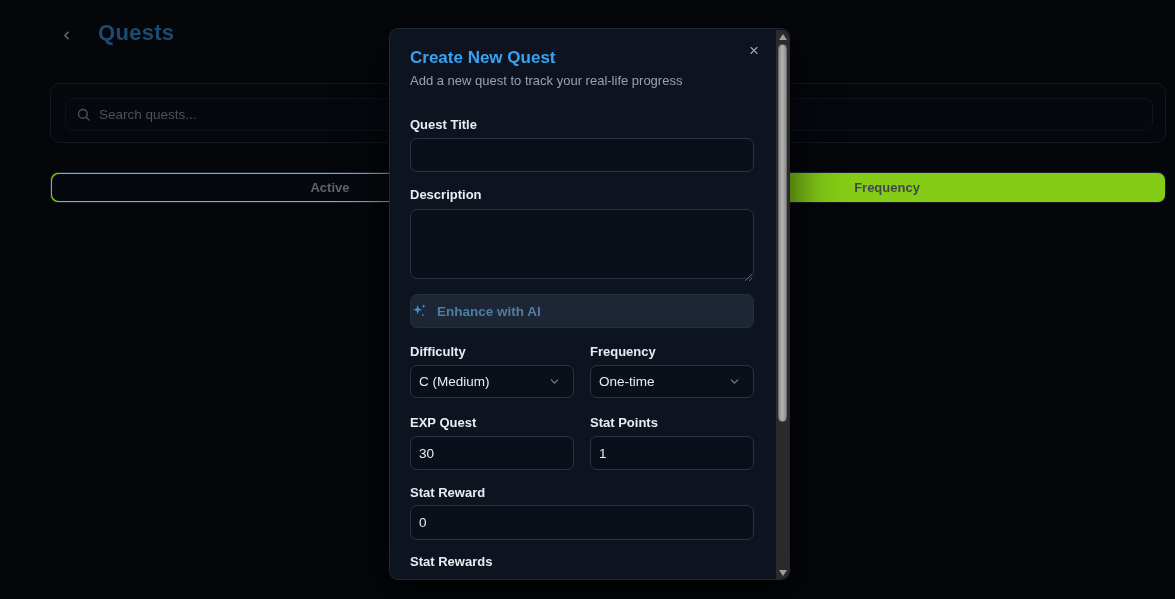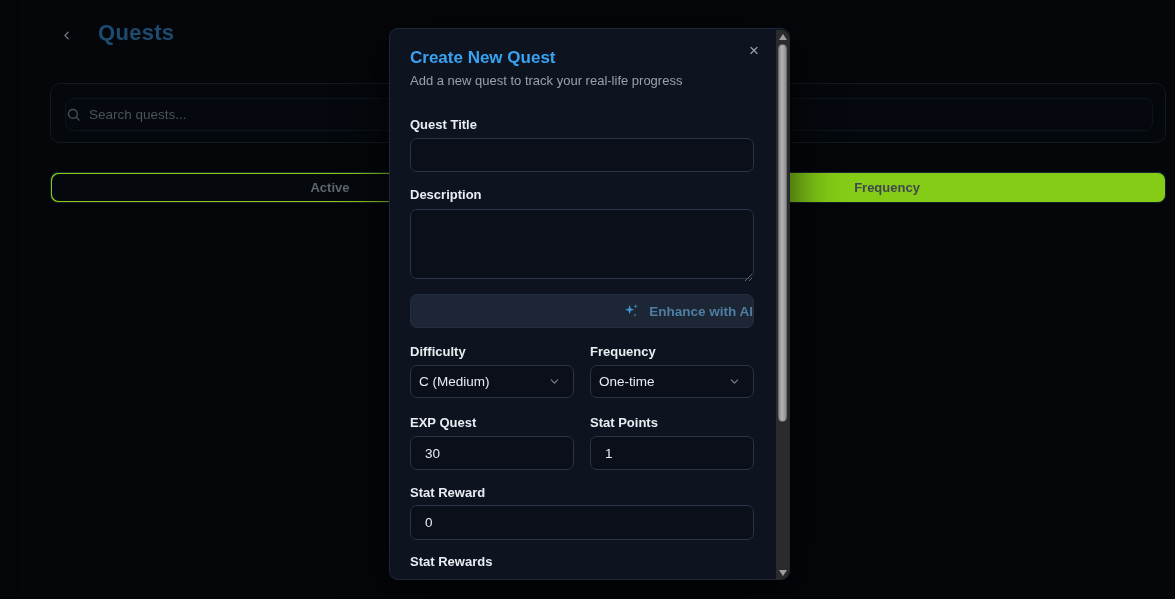--- a/index.html
+++ b/index.html
@@ -14,21 +14,21 @@
     display:flex; align-items:center; justify-content:center; background:none; border:none; cursor:pointer; }
   .back-button svg { stroke:#6e757d; }
 
   .page-title { position:absolute; left:78px; top:20px; font-size:22px; font-weight:bold;
     color:#1d4b70; letter-spacing:.3px; }
 
   .search-card { position:absolute; left:30px; top:83px; width:1116px; height:60px;
     border:1px solid #121923; border-radius:10px; background:#04070c; }
   .search-box { position:absolute; left:14px; top:14px; width:1088px; height:33px;
     border:1px solid #0e141c; border-radius:8px; background:#05080e;
-    display:flex; align-items:center; padding:0 0; }
+    display:flex; align-items:center; padding:0 10px; }
   .search-box svg { stroke:#4b525c; flex:0 0 auto; margin-right:8px; }
   .search-box input { flex:1; background:transparent; border:none; outline:none;
     color:#9aa3ad; font-size:13.5px; font-family:inherit; }
   .search-box input::placeholder { color:#4b525c; }
 
   .tab-list { position:absolute; left:30px; top:172px; width:1116px; height:31px;
     border:1px solid #161e2a; border-top-color:#1c2734; border-radius:8px; background:#84cc16;
     display:flex; }
   .tab { flex:1; display:flex; align-items:center; justify-content:center;
     font-size:13px; font-weight:bold; cursor:pointer; border:none; background:none; font-family:inherit; }
@@ -43,31 +43,31 @@
   .modal-title { position:absolute; left:20px; top:19px; font-size:17px; font-weight:bold; color:#38a2f3; }
   .modal-subtitle { position:absolute; left:20px; top:44px; font-size:13px; color:#98a2ac; }
 
   .close-button { position:absolute; left:353px; top:11px; width:22px; height:22px;
     background:none; border:none; color:#9aa4ae; font-size:17px; line-height:22px; text-align:center;
     cursor:pointer; font-family:inherit; }
 
   .field-label { position:absolute; font-size:13px; font-weight:bold; color:#e9edf2; }
 
   .text-input { position:absolute; height:34px; background:#0a0f19; border:1px solid #2a3444;
-    border-radius:7px; color:#e8ecf0; font-size:13.5px; font-family:inherit; padding:0 14px; outline:none; }
+    border-radius:7px; color:#e8ecf0; font-size:13.5px; font-family:inherit; padding:0 8px; outline:none; }
 
   .textarea { position:absolute; left:20px; top:180px; width:344px; height:70px; background:#0a0f19;
     border:1px solid #2a3444; border-radius:7px; color:#e8ecf0; font-size:13.5px; font-family:inherit;
     padding:8px 14px; outline:none; resize:none; }
   .resize-handle { position:absolute; left:353px; top:239px; width:10px; height:10px; pointer-events:none; }
   .resize-handle svg { stroke:#59616d; }
 
   .enhance-button { position:absolute; left:20px; top:265px; width:344px; height:34px;
     background:#1c2634; border:1px solid #232e3e; border-radius:7px; cursor:pointer;
-    display:flex; align-items:center; justify-content:flex-end; gap:10px; font-family:inherit; }
+    display:flex; align-items:center; justify-content:flex-start; gap:10px; font-family:inherit; }
   .enhance-button .label { font-size:13.5px; font-weight:bold; color:#4e7ea3; }
 
   .select { position:absolute; width:164px; height:33px; background:#0a0f19; border:1px solid #2a3444;
     border-radius:7px; display:flex; align-items:center; cursor:pointer; padding:0 12px 0 8px; }
   .select .value { flex:1; font-size:13.5px; color:#e8ecf0; }
   .select svg { stroke:#77808c; flex:0 0 auto; }
 
   
   .scrollbar { position:absolute; left:386px; top:1px; width:13px; height:549px;
     background:#2b2b2b; border-radius:0 8px 8px 0; }

